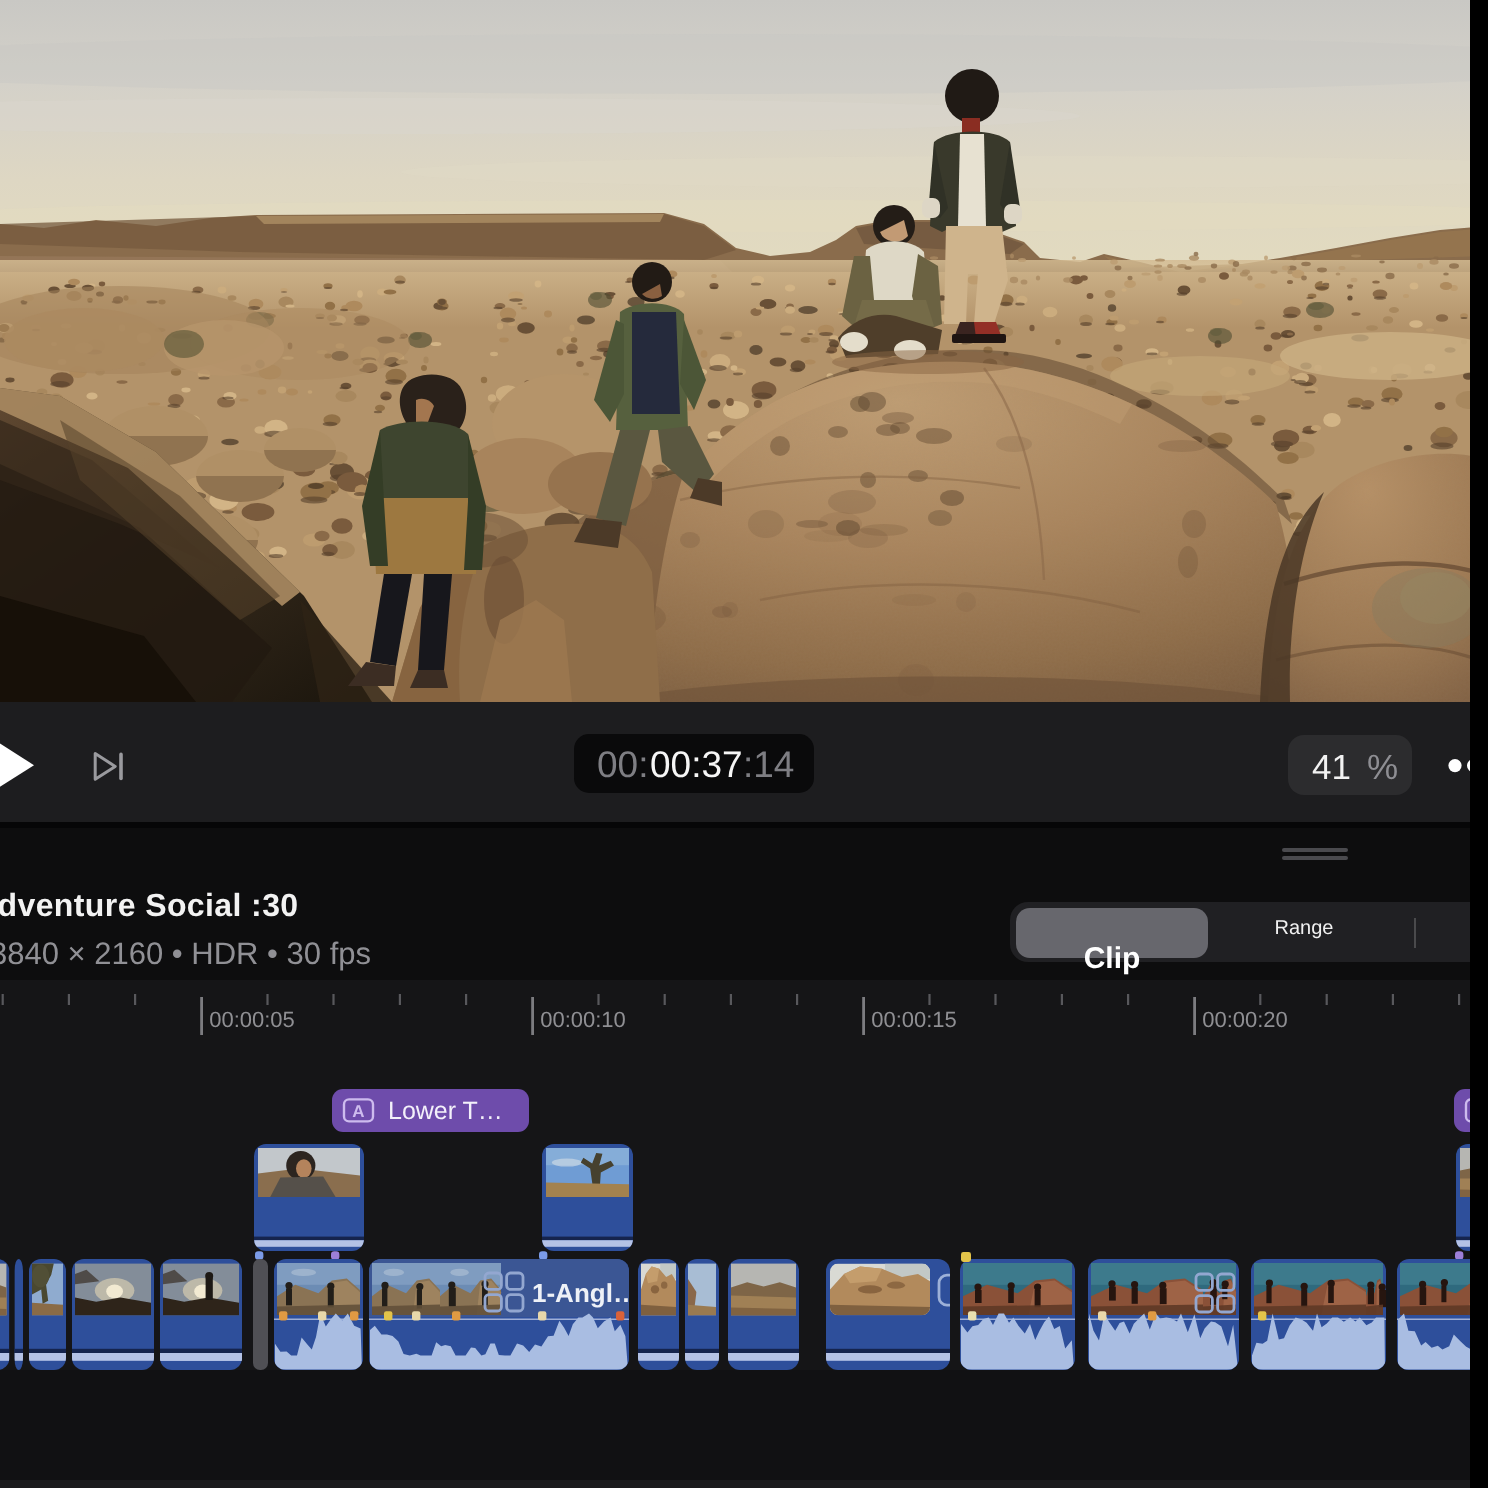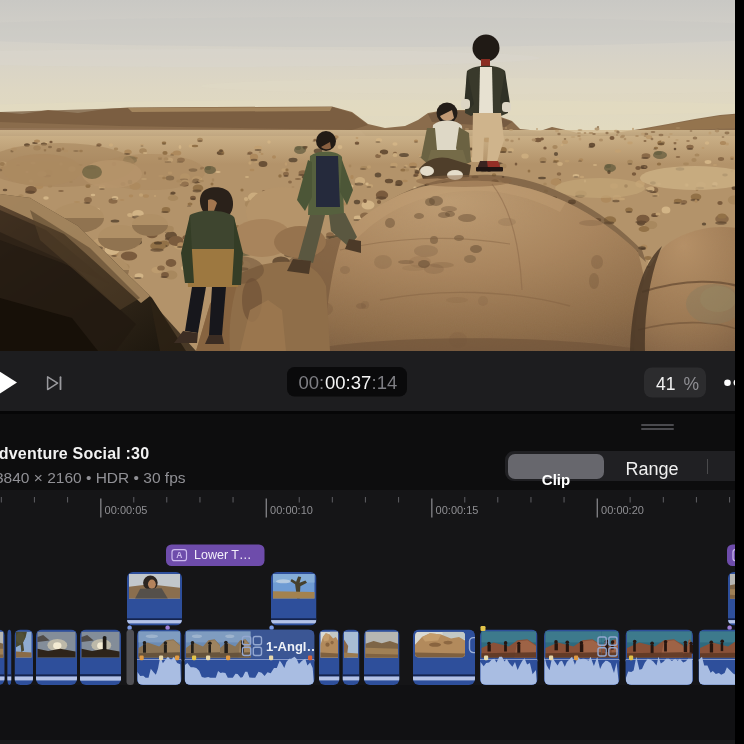--- a/index.html
+++ b/index.html
@@ -1052,21 +1052,21 @@
   <circle cx="736.8" cy="31.8" r="3.3" fill="#fff"></circle>
   <circle cx="746" cy="31.8" r="3.3" fill="#fff"></circle>
 </svg>
 <div class="abs" style="left:641px;top:424.4px;width:33px;height:2px;border-radius:1px;background:#4a4a4e"></div>
 <div class="abs" style="left:641px;top:428.4px;width:33px;height:2px;border-radius:1px;background:#4a4a4e"></div>
 <div class="abs" style="left:-13px;top:445px;width:420px;height:20px;font-size:16px;font-weight:bold;color:#f2f2f2;letter-spacing:0.2px">Adventure Social :30</div>
 <div class="abs" style="left:-5px;top:468.5px;width:420px;height:18px;font-size:15.5px;color:#909095">3840 × 2160 • HDR • 30 fps</div>
 <div class="abs" style="left:505px;top:451px;width:300px;height:30px;background:#202023;border-radius:9px"></div>
 <div class="abs" style="left:508px;top:453.5px;width:96px;height:25px;background:#67676d;border-radius:7px"></div>
 <div class="abs" style="left:508px;top:471px;width:96px;text-align:center;font-size:15px;font-weight:600;color:#ffffff">Clip</div>
-<div class="abs" style="left:604px;top:458.5px;width:96px;text-align:center;font-size:18px;color:#f0f0f0">Range</div>
+<div class="abs" style="left:604px;top:458.5px;width:96px;text-align:center;font-size:10px;color:#f0f0f0">Range</div>
 <div class="abs" style="left:707px;top:458.5px;width:1px;height:15px;background:#4a4a4c"></div>
 <div class="abs" style="left:737px;top:458.5px;width:60px;text-align:left;font-size:15px;color:#f0f0f0">Full</div>
 
 <svg width="744" height="254" viewBox="0 0 744 254" style="position:absolute;left:0;top:490px">
 <rect x="0" y="0" width="744" height="254" fill="#151517"></rect>
 <rect x="0" y="195" width="744" height="59" fill="#111113"></rect>
 <rect x="0" y="250" width="744" height="4" fill="#1b1b1d"></rect>
 <rect x="0.8" y="7" width="1.1" height="5.5" fill="#58585c"></rect>
 <rect x="33.9" y="7" width="1.1" height="5.5" fill="#58585c"></rect>
 <rect x="67.0" y="7" width="1.1" height="5.5" fill="#58585c"></rect>

